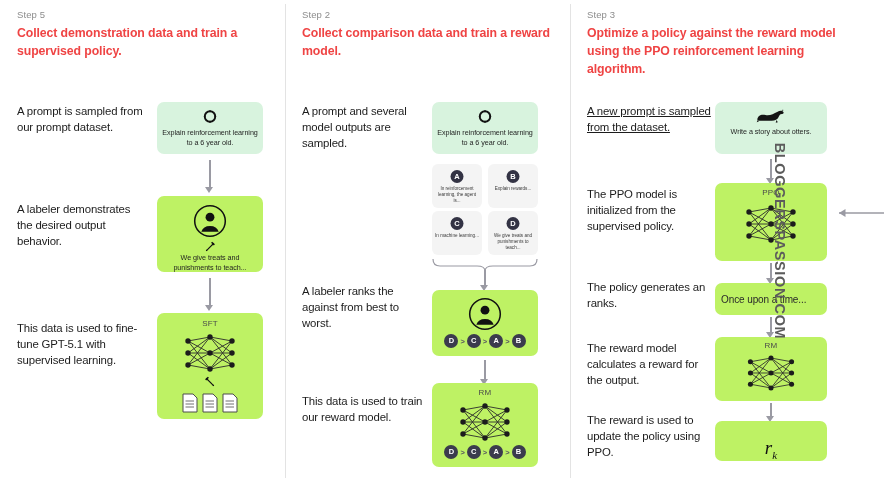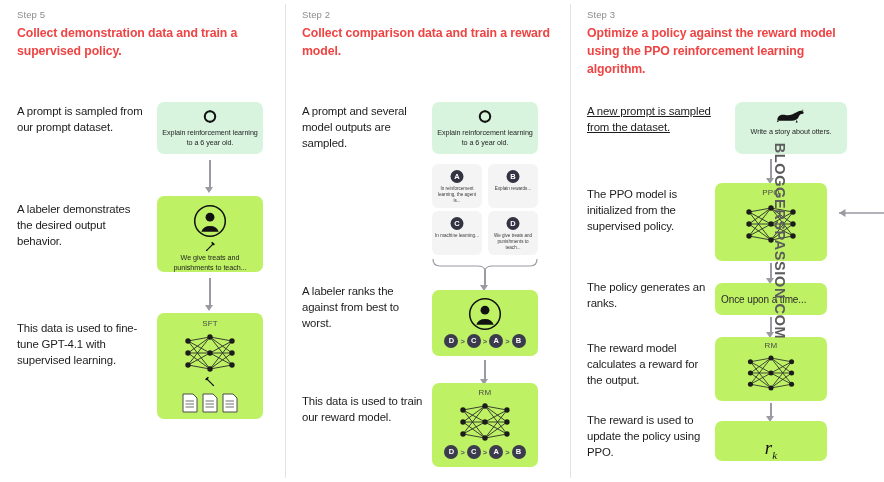--- a/index.html
+++ b/index.html
@@ -209,21 +209,21 @@
   <div class="divider" id="div1"></div>
   <div class="divider" id="div2"></div>
 
   <div class="col" id="col1">
 
     <div class="step-label">Step 5</div>
     <div class="step-title">Collect demonstration data and train a supervised policy.</div>
 
     <div class="desc" style="top:103px;">A prompt is sampled from our prompt dataset.</div>
     <div class="desc" style="top:201px;">A labeler demonstrates the desired output behavior.</div>
-    <div class="desc" style="top:320px;">This data is used to fine-tune GPT-4.1 with supervised learning.</div>
+    <div class="desc" style="top:320px;">This data is used to fine-tune GPT-5.1 with supervised learning.</div>
 
     <div class="box green" style="left:157px; top:102px; width:106px; height:52px;">
       <div style="position:absolute; left:50%; top:7px; transform:translateX(-50%);">
         <svg width="15" height="15" viewBox="0 0 24 24">
           <g fill="none" stroke="#111" stroke-width="3" stroke-linecap="round">
             <path d="M12 3.6 A8.4 8.4 0 0 1 20.4 12"></path>
             <path d="M20.4 12 A8.4 8.4 0 0 1 12 20.4"></path>
             <path d="M12 20.4 A8.4 8.4 0 0 1 3.6 12"></path>
             <path d="M3.6 12 A8.4 8.4 0 0 1 12 3.6"></path>
           </g>
@@ -454,21 +454,21 @@
 
     <div class="step-label">Step 3</div>
     <div class="step-title">Optimize a policy against the reward model using the PPO reinforcement learning algorithm.</div>
 
     <div class="desc" style="top:103px;text-decoration:underline;">A new prompt is sampled from the dataset.</div>
     <div class="desc" style="top:186px;">The PPO model is initialized from the supervised policy.</div>
     <div class="desc" style="top:279px;">The policy generates an ranks.</div>
     <div class="desc" style="top:340px;">The reward model calculates a reward for the output.</div>
     <div class="desc" style="top:412px;">The reward is used to update the policy using PPO.</div>
 
-    <div class="box green" style="left:145px; top:102px; width:112px; height:52px;margin-left:20px;">
+    <div class="box green" style="left:145px; top:102px; width:112px; height:52px;">
       <div style="position:absolute; left:50%; top:6px; transform:translateX(-50%);">
         <svg width="30" height="16" viewBox="0 0 44 22">
           <path d="M2 16 C2 12 6 9 10 9 C13 9 15 10 17 10 C22 10 27 7 31 5
                    C34 3.4 37 3 39 4 C41 5 41 7 39.5 7.6 C38 8.2 37 8 36 8.6
                    C34.5 9.6 34 11 33 13 C31.5 16 28 18 23 18 L7 18
                    C4 18 2 17.6 2 16 Z" fill="#141414"></path>
           <path d="M3 16 L1 20 L4 19 Z" fill="#141414"></path>
           <path d="M30 17 L29 21 L32 20 Z" fill="#141414"></path>
           <path d="M38.6 3.6 C38 2 39.6 1.4 40.2 2.6 Z" fill="#141414"></path>
         </svg>

